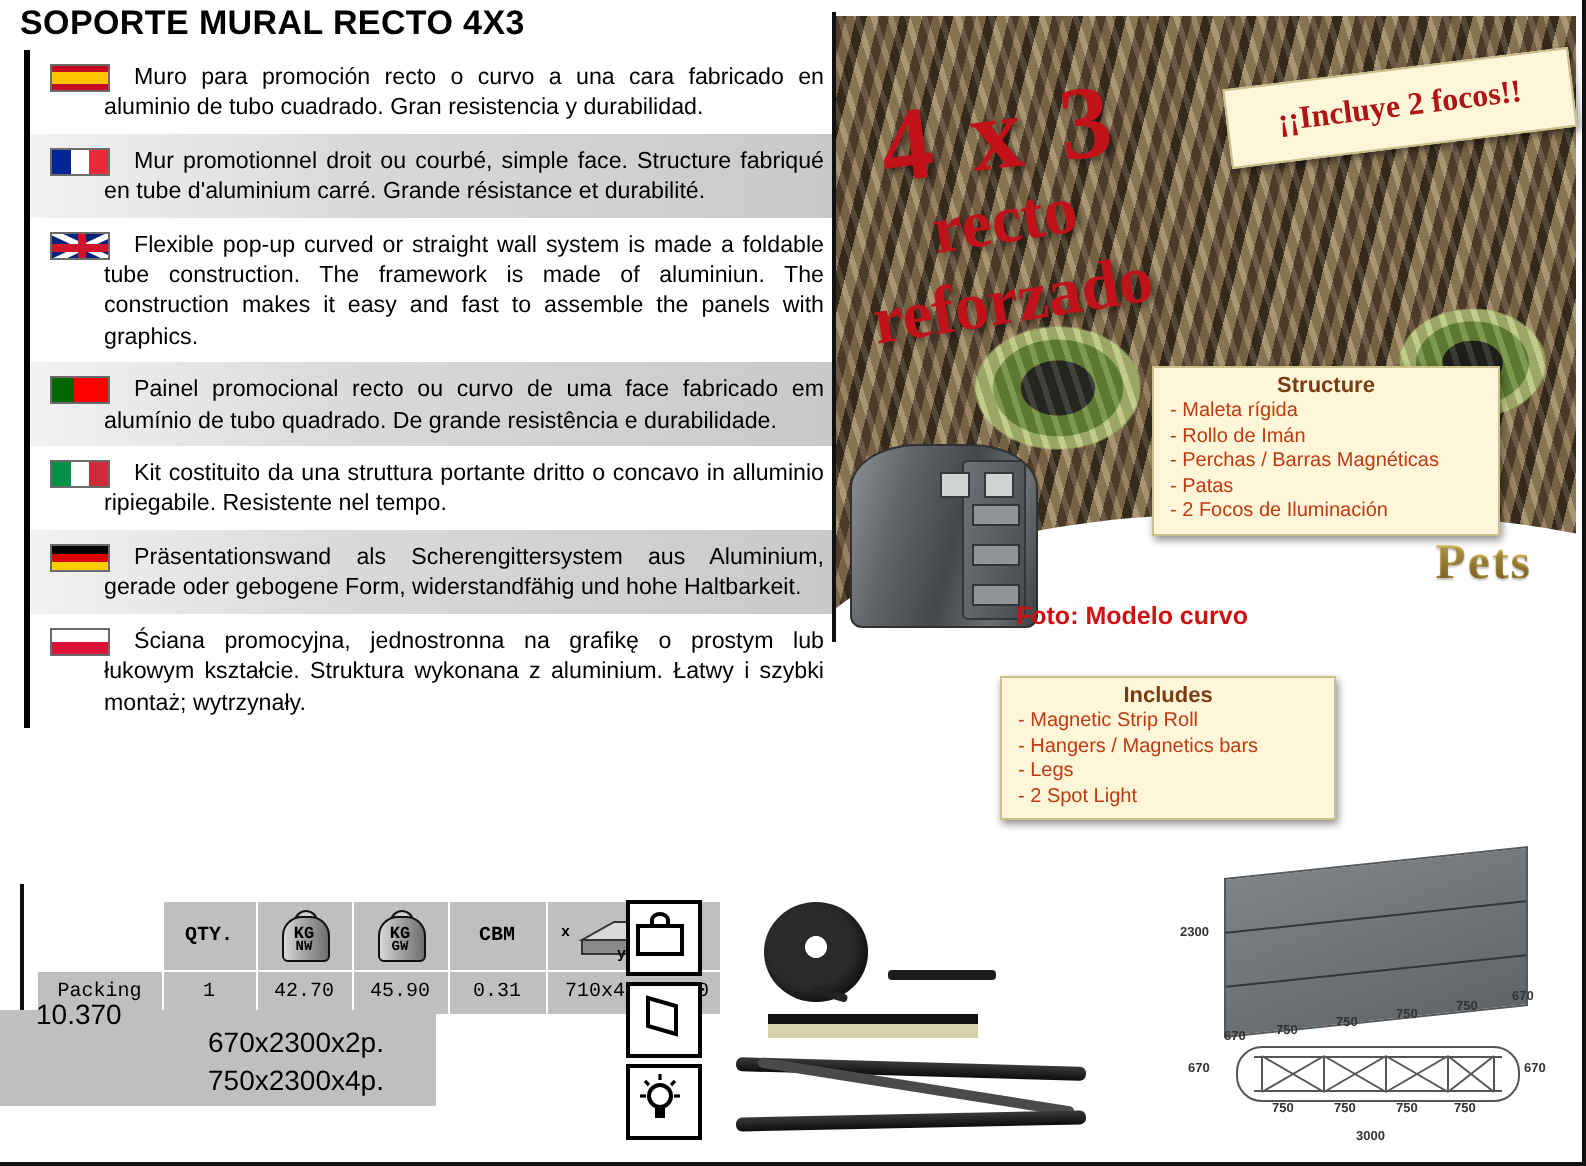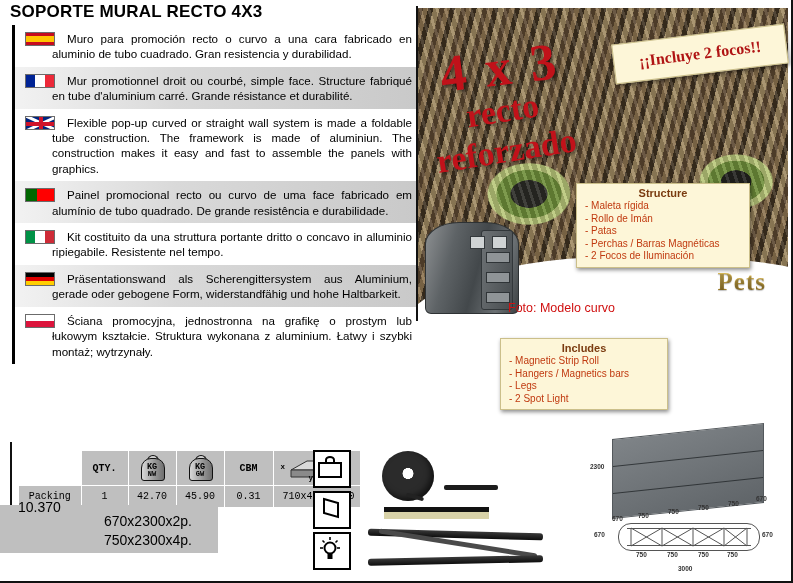--- a/index.html
+++ b/index.html
@@ -84,21 +84,21 @@
          font-weight:bold;color:#c1121a;transform:rotate(-9deg);
          text-shadow:2px 2px 3px rgba(0,0,0,.45);}
   .reforzado{position:absolute;left:18px;top:124px;font-family:"Liberation Serif",serif;font-size:34px;
          font-weight:bold;color:#c1121a;transform:rotate(-9deg);
          text-shadow:2px 2px 3px rgba(0,0,0,.45);}
   .pets{position:absolute;right:22px;bottom:22px;font-size:25px;font-weight:bold;
         font-family:"Liberation Serif",serif;
         background:linear-gradient(to bottom,#f3d46b,#8c6a1c);-webkit-background-clip:text;
         background-clip:text;color:transparent;letter-spacing:1px;
         text-shadow:0 1px 1px rgba(0,0,0,.25);}
-  .foto-cap{position:absolute;left:508px;top:301px;font-size:12.5px;font-weight:normal;color:#d01010;}
+  .foto-cap{position:absolute;left:508px;top:301px;font-size:12.5px;font-weight:bold;color:#d01010;}
 
   
   .case{position:absolute;left:425px;top:222px;width:94px;height:92px;}
   .case .body{position:absolute;inset:0;border-radius:34px 34px 6px 6px/22px 22px 6px 6px;
       background:linear-gradient(105deg,#8e9193 0%,#5e6366 28%,#43484b 55%,#6b7073 80%,#3b4042 100%);
       border:1px solid #2e3234;}
   .case .door{position:absolute;right:6px;top:8px;width:30px;height:78px;
       background:linear-gradient(100deg,#6d7275,#474c4f);border:1px solid #32373a;border-radius:3px;}
   .case .latch{position:absolute;right:9px;width:22px;height:9px;background:#8f9497;border:1px solid #2f3437;}
   .case .clip{position:absolute;top:14px;width:13px;height:11px;background:#cfd3d4;border:1px solid #34393c;}
@@ -316,22 +316,22 @@
 
 <div class="banner">
   <span>¡¡Incluye 2 focos!!</span>
 </div>
 
 <div class="note" id="note-es">
   <div class="note-title">Structure</div>
   <ul>
     <li>- Maleta rígida</li>
     <li>- Rollo de Imán</li>
+    <li>- Perchas / Barras Magnéticas</li>
     <li>- Patas</li>
-    <li>- Perchas / Barras Magnéticas</li>
     <li>- 2 Focos de Iluminación</li>
   </ul>
 </div>
 
 <div class="note" id="note-en">
   <div class="note-title">Includes</div>
   <ul>
     <li>- Magnetic Strip Roll</li>
     <li>- Hangers / Magnetics bars</li>
     <li>- Legs</li>

